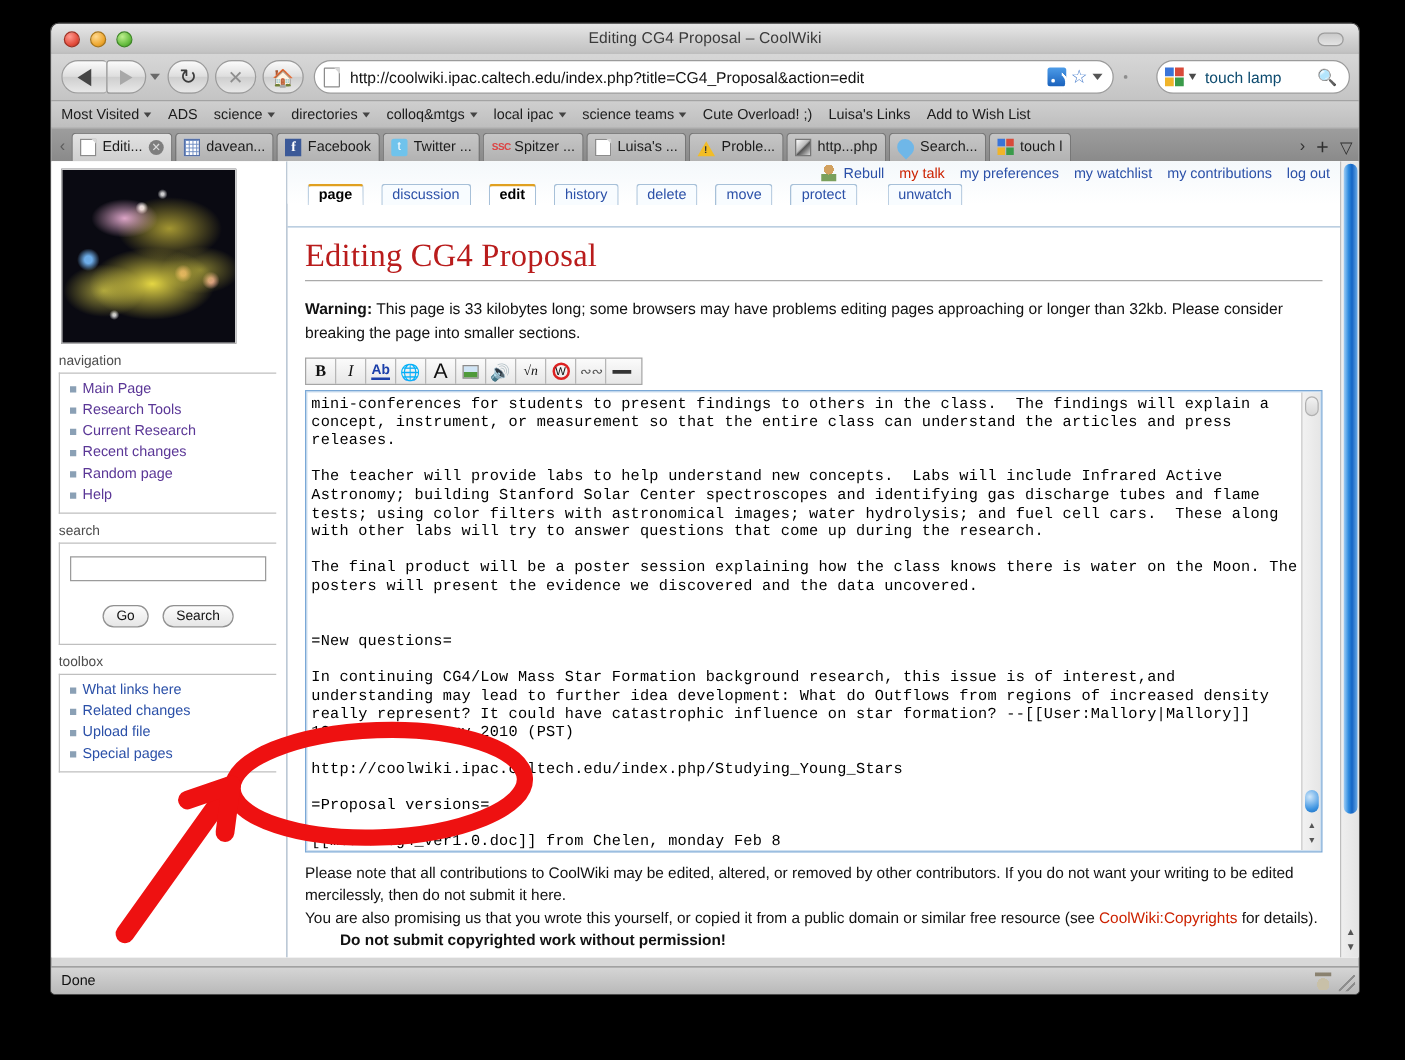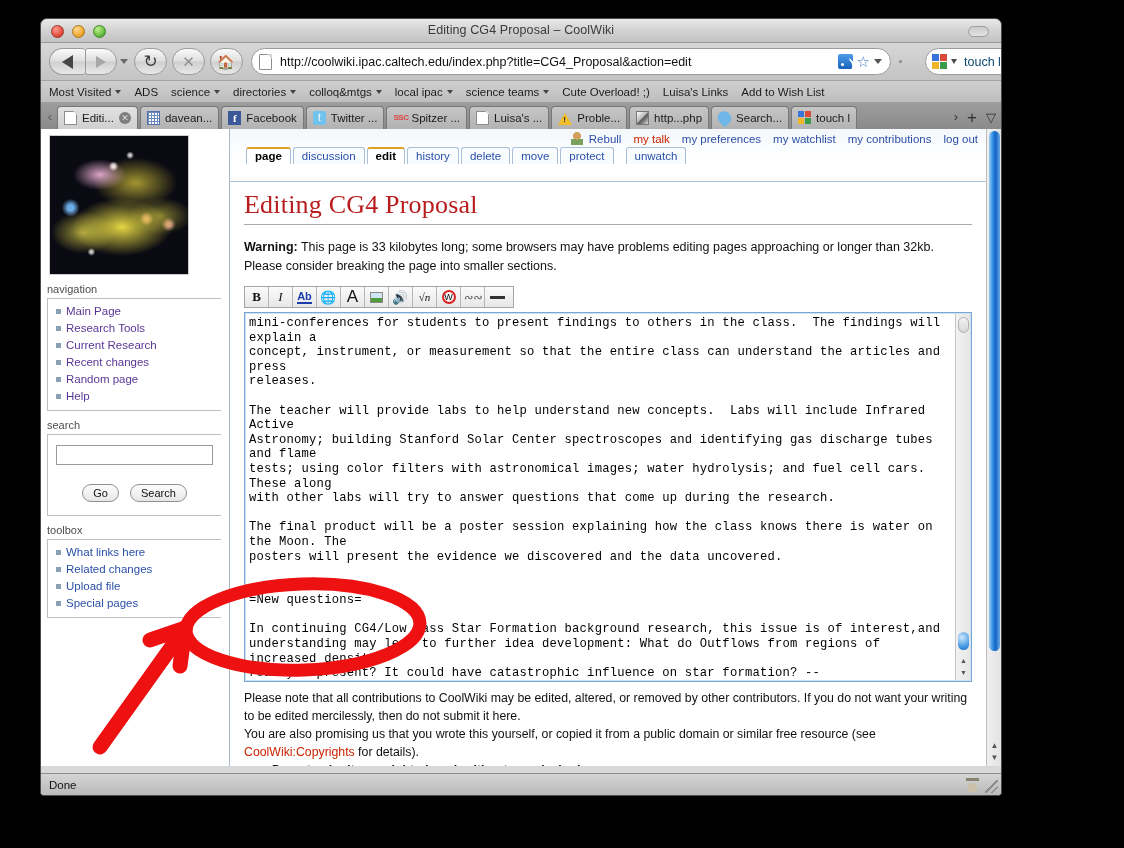--- a/index.html
+++ b/index.html
@@ -8,21 +8,21 @@
     width: 1124px; height: 848px;
     background: #000;
     font-family: "Liberation Sans", sans-serif;
     overflow: hidden;
   }
 
   
   #window {
     position: absolute;
     left: 40px; top: 18px;
-    width: 962px; height: 778px;
+    width: 1048px; height: 778px;
     background: #d8d8d8;
     border: 1px solid #4a4a4a;
     border-radius: 7px 7px 4px 4px;
     box-shadow: 0 6px 22px rgba(0,0,0,0.75);
     overflow: hidden;
   }
 
   
   #titlebar {
     position: relative;
@@ -276,21 +276,21 @@
   }
   #personal a { color: #2b50a8; text-decoration: none; }
   #personal a.red { color: #cc2200; }
   #user-icon {
     width: 12px; height: 13px; margin-right: -6px;
     background: radial-gradient(circle at 50% 28%, #d2a15f 0 4px, transparent 4px),
                 linear-gradient(to bottom, transparent 55%, #7aa05c 55%);
   }
   #wiki-tabs {
     position: absolute; left: 16px; top: 17px;
-    display: flex; align-items: flex-end; gap: 2px;
+    display: flex; align-items: flex-end; gap: 14px;
   }
   .wtab {
     padding: 2px 8px 2px 8px;
     font-size: 11.5px; color: #2b50a8;
     background: #f8fcff;
     border: 1px solid #a7c0d8;
     border-bottom: none;
     border-radius: 3px 3px 0 0;
     position: relative; top: 1px;
   }

